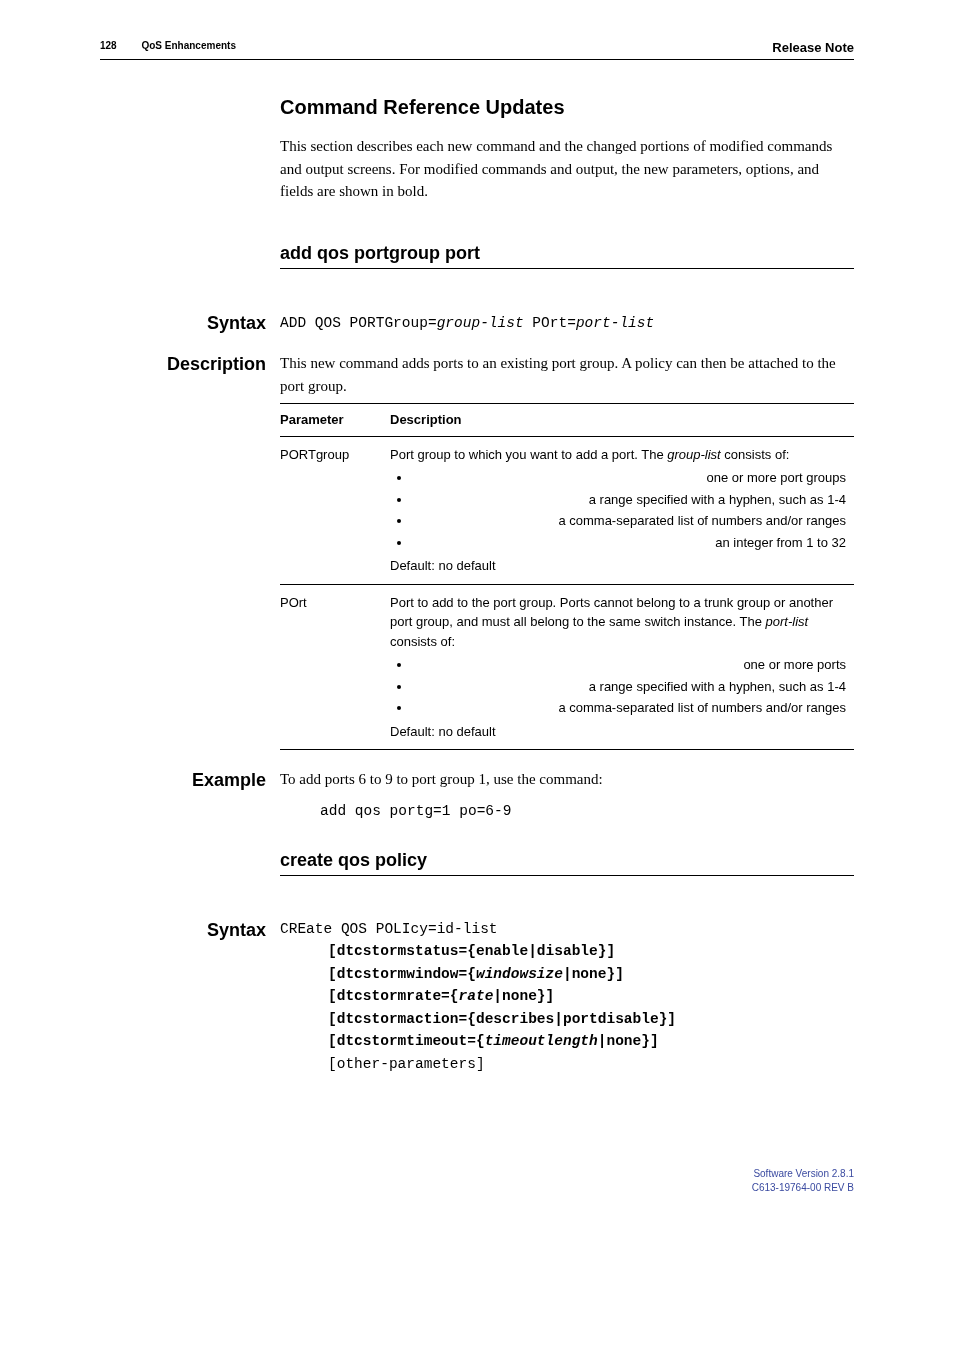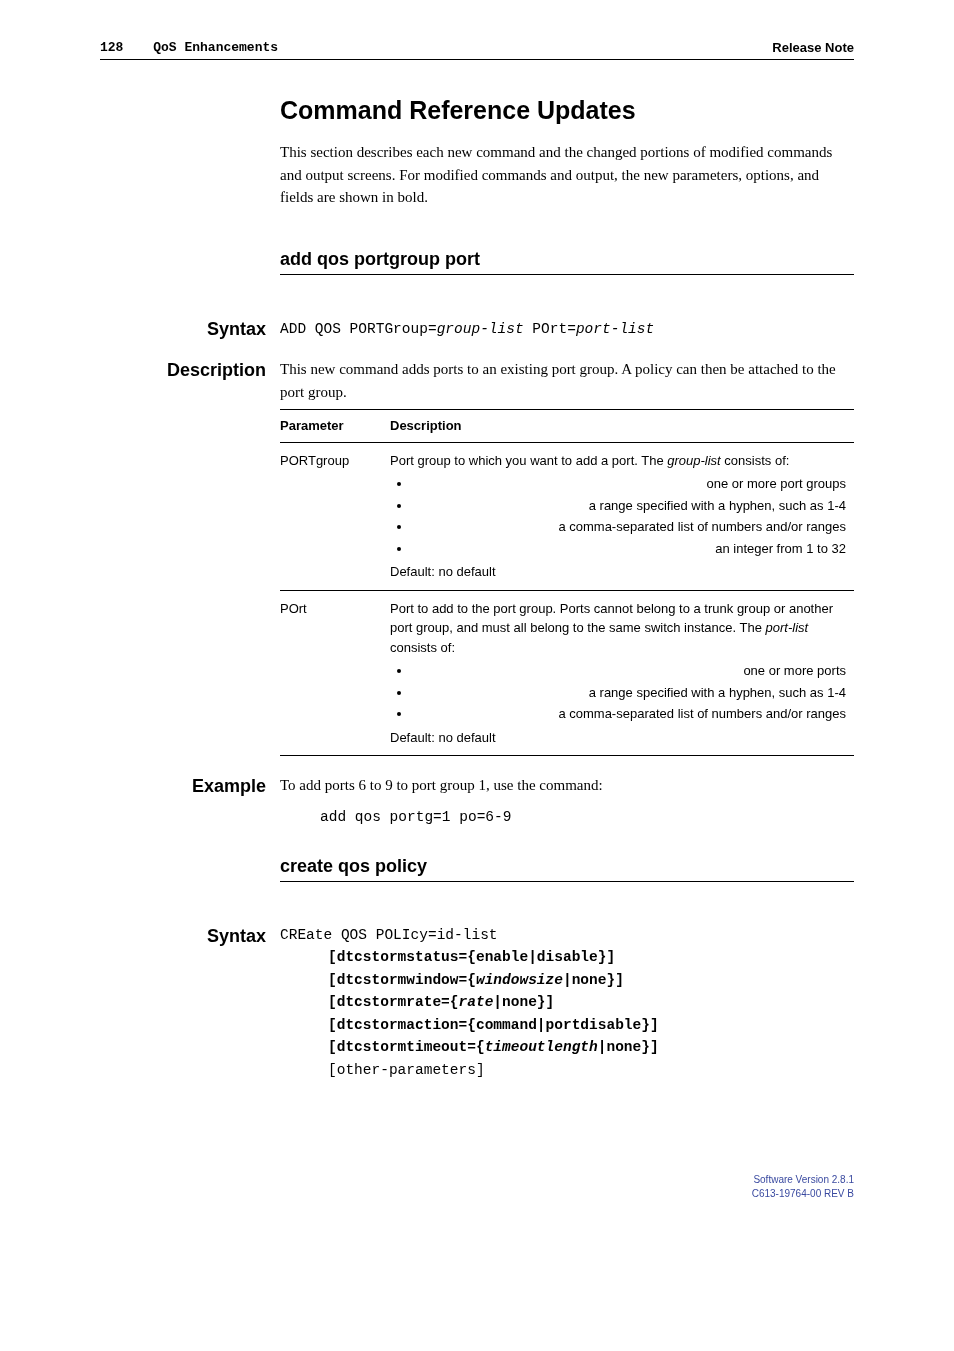--- a/index.html
+++ b/index.html
@@ -1,24 +1,24 @@
 <!DOCTYPE html>
 <html><head>
 <meta charset="utf-8">
 <style>
   * { box-sizing: border-box; margin: 0; padding: 0; }
   html, body { width: 954px; background: #fff; font-family: "Palatino Linotype", "Book Antiqua", Palatino, Georgia, serif; color: #000; }
   .page { width: 954px; padding: 40px 100px 40px 100px; }
   .running-head { display: flex; justify-content: space-between; border-bottom: 1px solid #000; padding-bottom: 4px; margin-bottom: 36px; font-family: Arial, Helvetica, sans-serif; }
-  .rh-left { font-size: 13px; font-family: Liberation Mono, monospace; }
+  .rh-left { font-size: 10px; }
   .rh-left .pagenum { font-weight: bold; margin-right: 22px; }
   .rh-left .section { font-weight: bold; }
   .rh-right { font-size: 13px; font-weight: bold; }
   .body-col { margin-left: 180px; }
-  h1.title { font-family: Arial, Helvetica, sans-serif; font-weight: bold; font-size: 25px; margin-bottom: 16px; }
+  h1.title { font-family: Arial, Helvetica, sans-serif; font-weight: bold; font-size: 20px; margin-bottom: 16px; }
   p.intro { font-size: 15px; line-height: 1.5; margin-bottom: 40px; }
   h2.cmd { font-family: Arial, Helvetica, sans-serif; font-weight: bold; font-size: 18px; border-bottom: 1px solid #000; padding-bottom: 4px; margin-bottom: 42px; margin-top: 10px; }
   .entry { display: flex; margin-bottom: 18px; }
   .entry-label { width: 180px; flex: 0 0 180px; text-align: right; padding-right: 14px; font-family: Arial, Helvetica, sans-serif; font-weight: bold; font-size: 18px; padding-top: 2px; }
   .entry-body { flex: 1; font-size: 15px; line-height: 1.5; }
   .syntax-line { font-family: "Courier New", monospace; font-size: 14.5px; line-height: 1.5; }
   .syntax-line .arg { font-style: italic; }
   .desc-text { margin-bottom: 6px; }
   table.params { width: 100%; border-collapse: collapse; font-family: Arial, Helvetica, sans-serif; font-size: 13px; }
   table.params th { text-align: left; border-top: 1.5px solid #000; border-bottom: 1px solid #000; padding: 6px 8px 6px 0; font-weight: bold; }
@@ -116,21 +116,21 @@
     <h2 class="cmd">create qos policy</h2>
   </div>
 
   <div class="entry">
     <div class="entry-label">Syntax</div>
     <div class="entry-body policy-syntax">
       <div><span>CREate QOS POLIcy=</span><span class="arg">id-list</span></div>
       <div class="indent bold" style="font-weight:bold;">[dtcstormstatus={enable|disable}]</div>
       <div class="indent"><span class="bold" style="font-weight:bold;">[dtcstormwindow={</span><span class="bold-it" style="font-weight:bold;font-style:italic;">windowsize</span><span class="bold" style="font-weight:bold;">|none}]</span></div>
       <div class="indent"><span class="bold" style="font-weight:bold;">[dtcstormrate={</span><span class="bold-it" style="font-weight:bold;font-style:italic;">rate</span><span class="bold" style="font-weight:bold;">|none}]</span></div>
-      <div class="indent bold" style="font-weight:bold;">[dtcstormaction={command|portdisable}]</div>
+      <div class="indent bold" style="font-weight:bold;">[dtcstormaction={describes|portdisable}]</div>
       <div class="indent"><span class="bold" style="font-weight:bold;">[dtcstormtimeout={</span><span class="bold-it" style="font-weight:bold;font-style:italic;">timeoutlength</span><span class="bold" style="font-weight:bold;">|none}]</span></div>
       <div class="indent"><span>[</span><span class="arg">other-parameters</span><span>]</span></div>
     </div>
   </div>
 
   <div class="footer">
     <div>Software Version 2.8.1</div>
     <div>C613-19764-00 REV B</div>
   </div>
 

